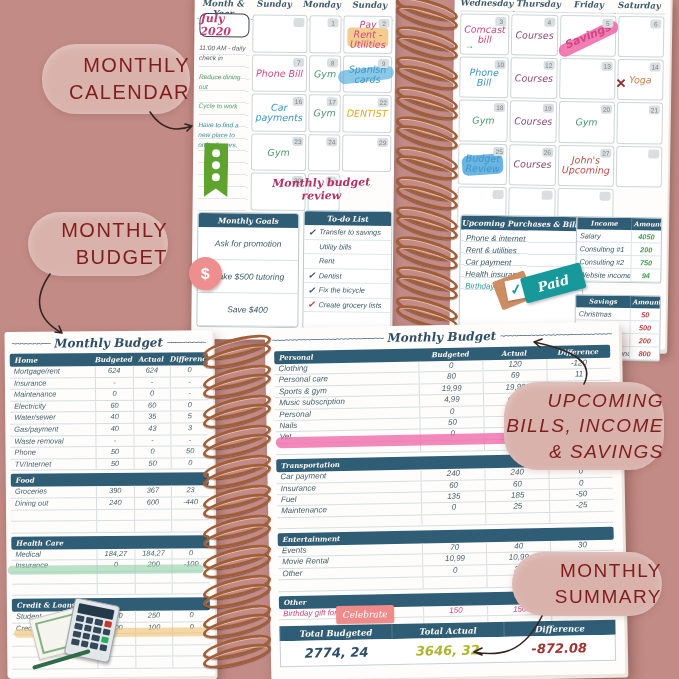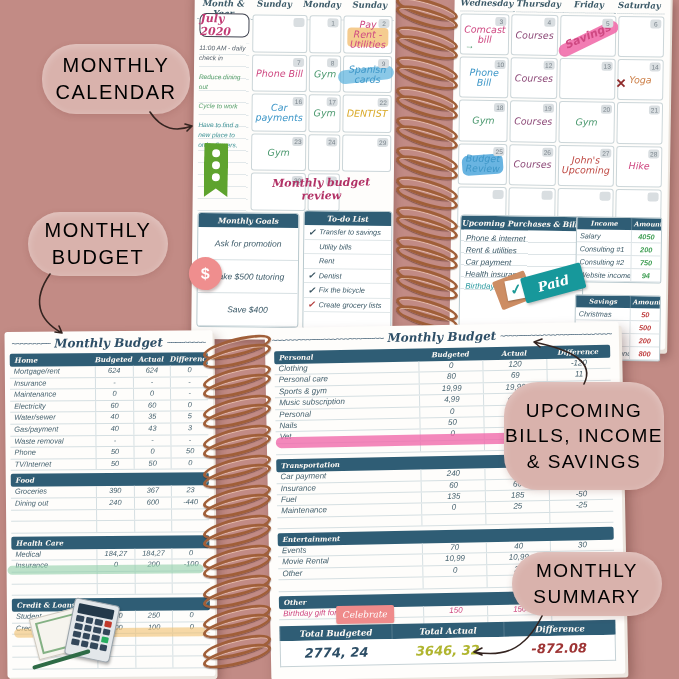--- a/index.html
+++ b/index.html
@@ -20,27 +20,27 @@
   
   .coilbox{position:absolute;}
   #coil-top{left:392px;top:0;width:70px;height:340px;z-index:7;}
   #coil-bot{left:198px;top:338px;width:78px;height:335px;z-index:12;}
   .coil{position:absolute;border:3px solid #a05f39;border-radius:50%;
         box-shadow:0 1px 1px rgba(60,25,15,.45),inset 0 1px 0 rgba(255,226,200,.55);}
   #coil-top .coil{width:58px;height:11px;transform:rotate(16deg);left:3px;}
   #coil-bot .coil{width:64px;height:12px;transform:rotate(-14deg);left:4px;}
 
   
-  .pill{position:absolute;background:#d9b2ac;border-radius:34px;color:#000000;
-        display:flex;align-items:center;justify-content:center;text-align:center;
+  .pill{position:absolute;background:#d9b2ac;border-radius:34px;color:#7f1d1d;
+        display:flex;align-items:center;justify-content:center;text-align:right;
         letter-spacing:1.5px;line-height:1.35;z-index:20;
         box-shadow:inset 0 2px 8px rgba(255,255,255,.28),0 2px 6px rgba(120,60,55,.18);}
   #pill-cal{left:42px;top:44px;width:148px;height:70px;font-size:20px;}
   #pill-bud{left:28px;top:212px;width:140px;height:64px;font-size:20px;}
-  #pill-up{left:504px;top:382px;width:160px;height:108px;font-size:19px;}
+  #pill-up{left:504px;top:382px;width:160px;height:88px;font-size:19px;font-style:italic;}
   #pill-sum{left:512px;top:552px;width:150px;height:64px;font-size:19px;}
 
   #arrows{position:absolute;left:0;top:0;z-index:30;pointer-events:none;}
   #arrows path{stroke:#342420;stroke-width:1.6;fill:none;stroke-linecap:round;}
 
   
   .cal-head{position:absolute;top:7px;display:grid;height:14px;}
   #cal-left .cal-head{left:2px;right:2px;grid-template-columns:54px 1fr 1fr 1fr;}
   #cal-right .cal-head{left:6px;right:6px;grid-template-columns:1fr 1fr 1fr 1fr;}
   .day-name,.my-label{font:italic bold 8.5px "DejaVu Serif",serif;color:#3c5a68;text-align:center;
@@ -359,24 +359,20 @@
       </div>
       <div class="cal-cell">
         <span class="day-badge">26</span>
         <span class="cell-text ink-purple">Courses</span>
       </div>
       <div class="cal-cell">
         <span class="day-badge">27</span>
         <span class="cell-text ink-red">John's Upcoming</span>
       </div>
       <div class="cal-cell">
-        <span class="day-badge">28</span>
-        <span class="cell-text ink-pink">Hike</span>
-      </div>
-      <div class="cal-cell">
         <span class="day-badge"></span>
       </div>
       <div class="cal-cell">
         <span class="day-badge"></span>
       </div>
       <div class="cal-cell">
         <span class="day-badge"></span>
       </div>
       <div class="cal-cell">
         <span class="day-badge"></span>

